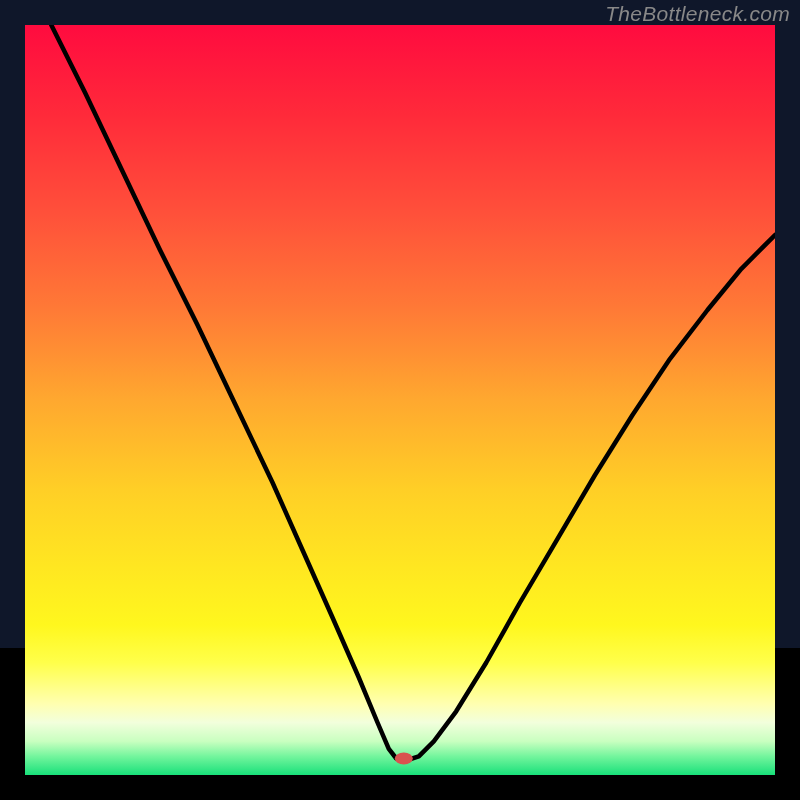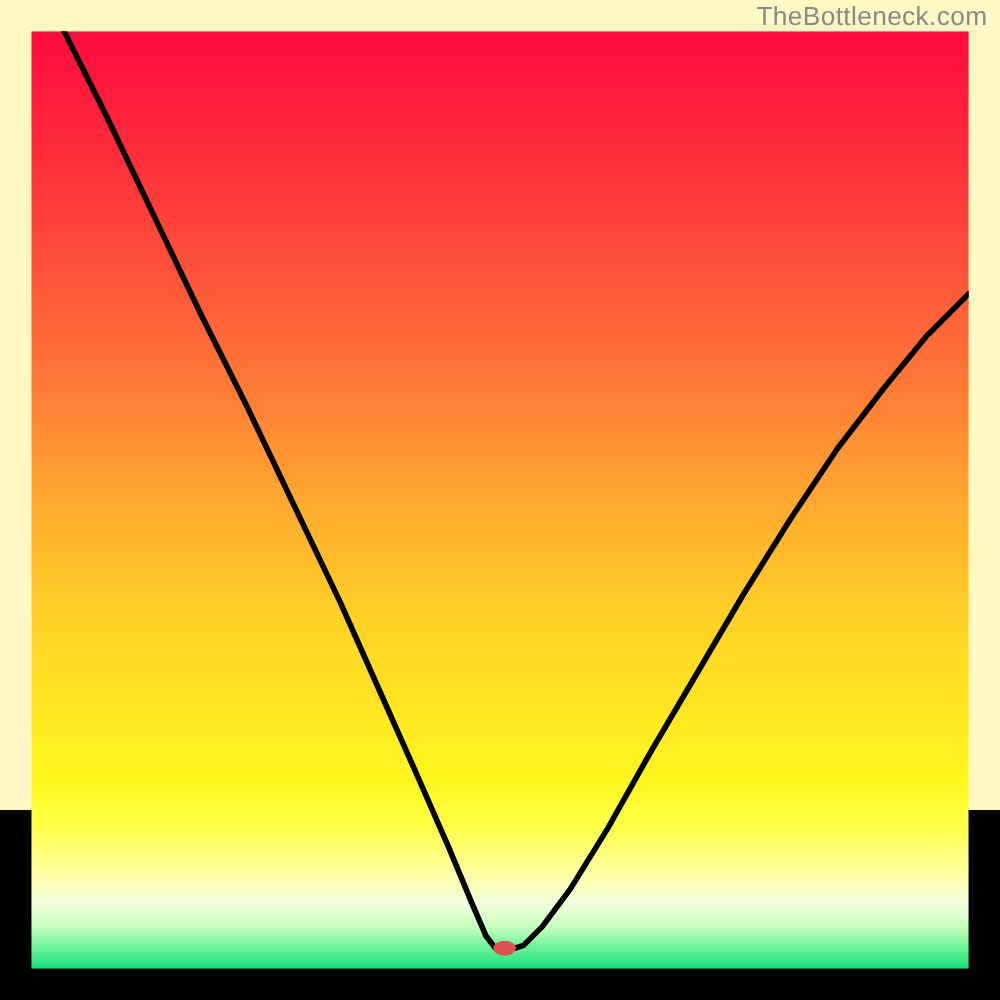--- a/index.html
+++ b/index.html
@@ -7,21 +7,22 @@
     padding: 0;
     width: 800px;
     height: 800px;
     background: #000;
     overflow: hidden;
   }
   .frame {
     position: relative;
     width: 800px;
     height: 648px;
-    background: #fef9c3;
+    background: #0f172a;
+    font-style: italic;
   }
   .watermark {
     position: absolute;
     top: 2px;
     right: 10px;
     color: #888;
     font-family: Arial, Helvetica, sans-serif;
     font-size: 21px;
     font-weight: 500;
     letter-spacing: 0.3px;

